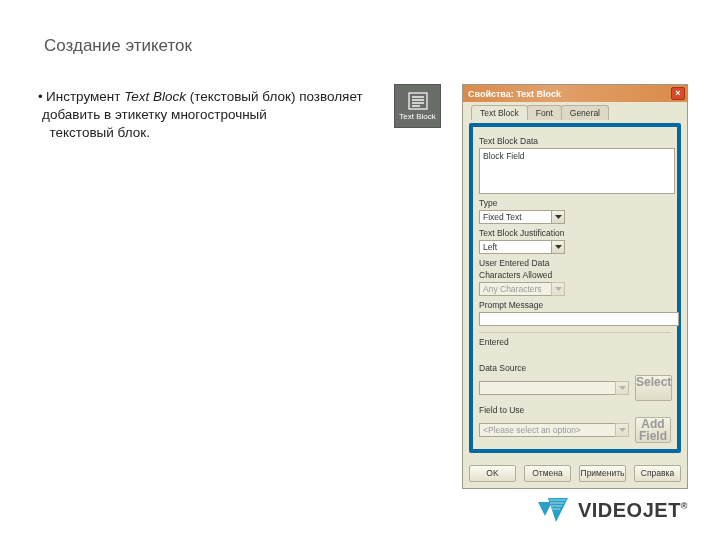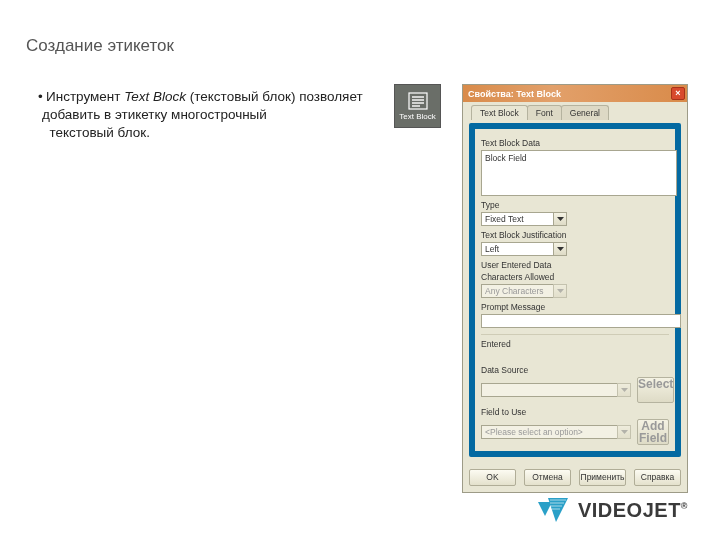--- a/index.html
+++ b/index.html
@@ -7,21 +7,21 @@
     width: 720px;
     height: 540px;
     background: #fff;
     font-family: Arial, sans-serif;
     position: relative;
     overflow: hidden;
   }
   .page-title {
     position: absolute;
     top: 36px;
-    left: 26px;
+    left: 44px;
     font-size: 17px;
     color: #555;
     font-weight: 400;
   }
   .body-text {
     position: absolute;
     top: 88px;
     left: 42px;
     width: 360px;
     font-size: 13.5px;
@@ -109,21 +109,21 @@
     background: #ddd9c5;
     border-radius: 3px 3px 0 0;
     margin-right: -1px;
   }
   .tab.active {
     background: #e8e6d4;
     position: relative;
     z-index: 2;
   }
   .tab-panel {
-    border: 6px solid #0369a1;
+    border: 4px solid #0369a1;
     border-radius: 2px;
     padding: 5px 6px 6px 6px;
     margin-top: -1px;
   }
   .field-label {
     font-size: 8.5px;
     color: #333;
     margin: 4px 0 2px 0;
   }
   .textarea {

